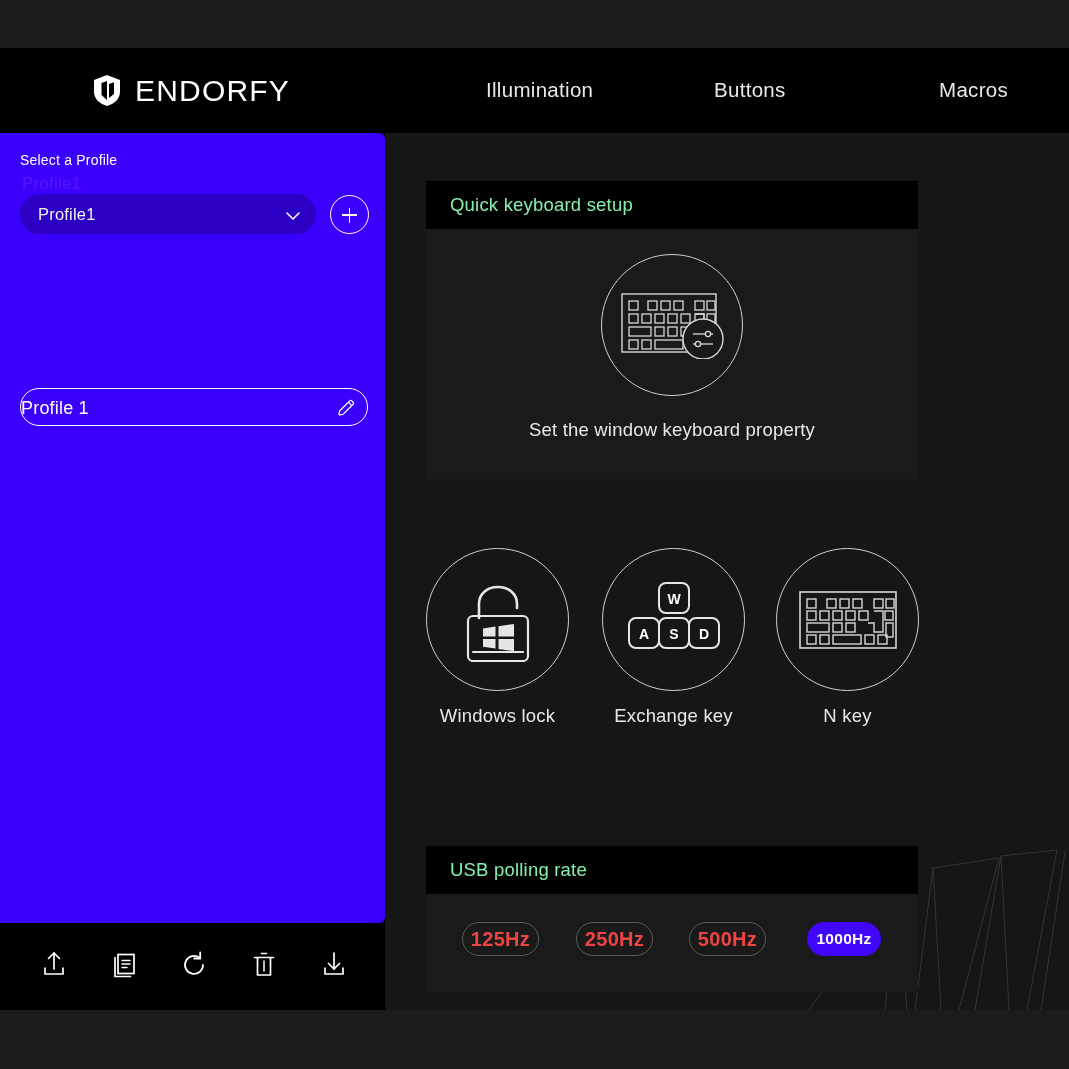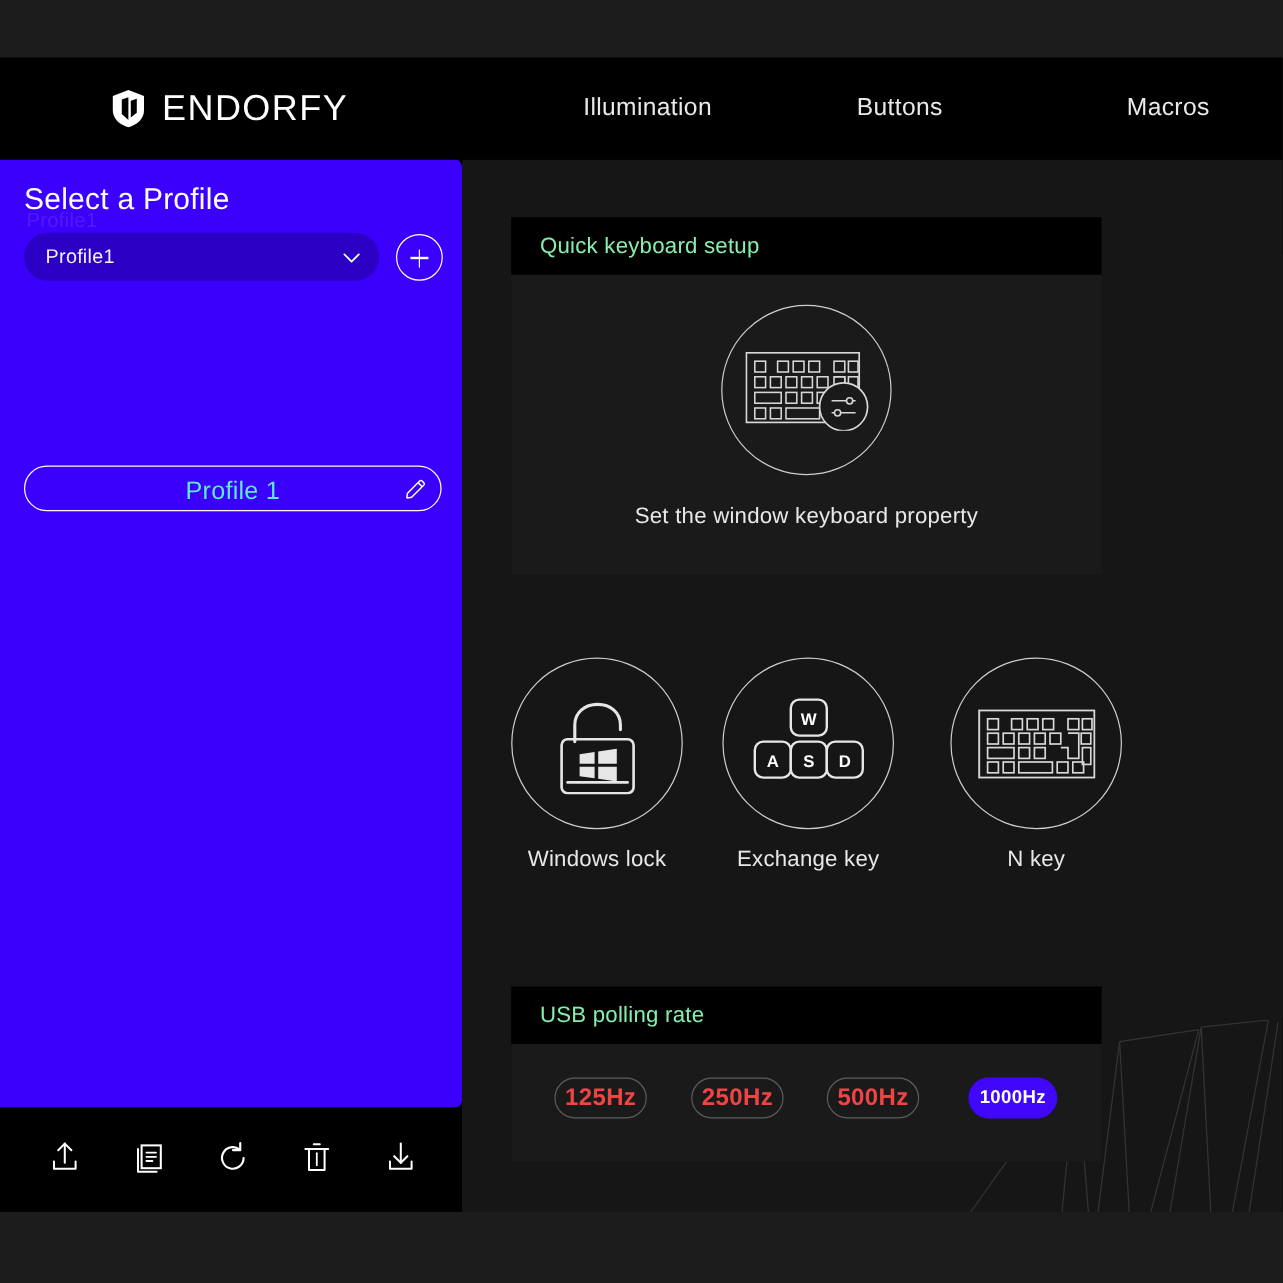--- a/index.html
+++ b/index.html
@@ -92,21 +92,21 @@
     background: #3b00fb;
     border-top-right-radius: 6px;
     border-bottom-right-radius: 6px;
     overflow: hidden;
   }
   .sidebar-title {
     position: absolute;
     left: 20px;
     top: 19px;
     color: #ffffff;
-    font-size: 25px;
+    font-size: 14px;
     letter-spacing: 0.2px;
   }
 
   .ghost-label {
     position: absolute;
     left: 22px;
     top: 41px;
     color: rgba(255,255,255,0.10);
     font-size: 17px;
     letter-spacing: 0.2px;
@@ -164,23 +164,23 @@
     height: 38px;
     border: 1.3px solid #ffffff;
     border-radius: 19px;
     box-sizing: border-box;
     cursor: pointer;
   }
   .profile-row .rname {
     position: absolute;
     left: 0; right: 0;
     top: 9px;
-    text-align: center;
-    color: #5eead4;
-    font-size: 21px;
+    text-align: left;
+    color: #ffffff;
+    font-size: 18px;
     letter-spacing: 0.2px;
   }
   .profile-row .pencil {
     position: absolute;
     right: 10px;
     top: 8px;
     width: 22px; height: 22px;
     cursor: pointer;
   }
 
@@ -290,41 +290,41 @@
   }
   .feature {
     position: absolute;
     top: 0;
     width: 143px;
     text-align: center;
     cursor: pointer;
   }
   .feature.f0 { left: 0px; text-align: center; }
   .feature.f1 { left: 176px; }
-  .feature.f2 { left: 366px; }
+  .feature.f2 { left: 350px; }
   .feature .circ {
     width: 143px; height: 143px;
     border: 1.3px solid #cfcfcf;
     border-radius: 50%;
     box-sizing: border-box;
     position: relative;
   }
   .feature .circ svg { position: absolute; left: 50%; top: 50%; transform: translate(-50%,-50%); }
   .feature .flabel {
     margin-top: 14px;
     color: #e8e8e8;
     font-size: 18.5px;
     letter-spacing: 0.2px;
     white-space: nowrap;
   }
 
   
   .card-polling {
     left: 41px;
-    top: 689px;
+    top: 713px;
     width: 492px;
     height: 146px;
   }
   .polling-body {
     position: relative;
     height: 98px;
   }
   .rate-btn {
     position: absolute;
     top: 28px;

